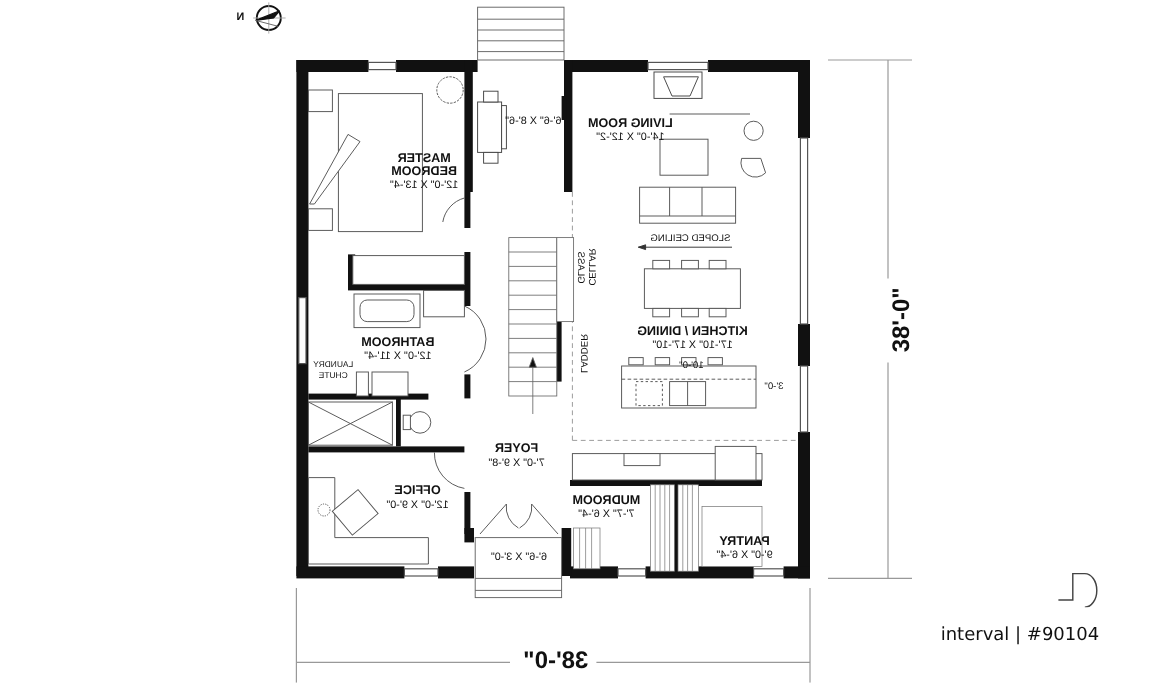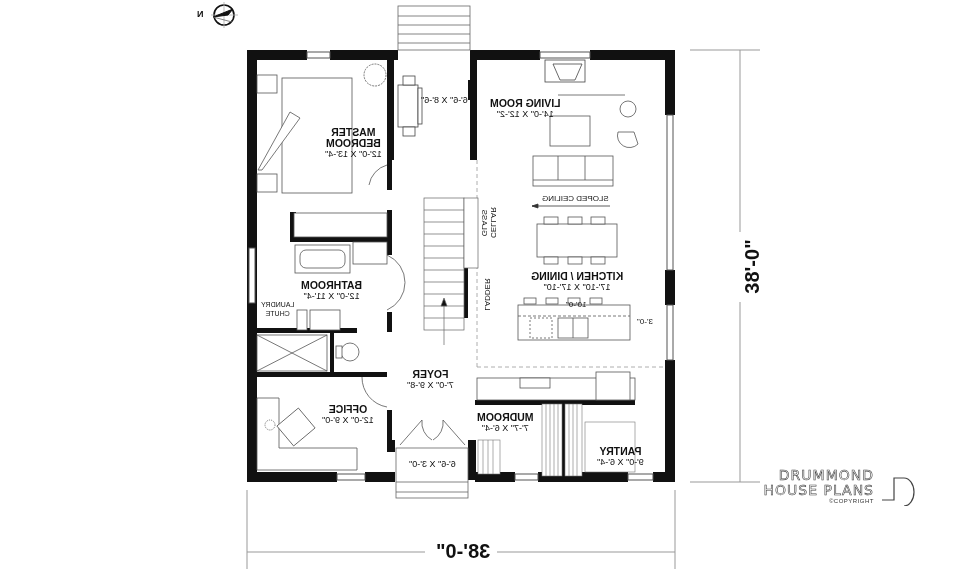--- a/index.html
+++ b/index.html
@@ -335,21 +335,17 @@
 
   <div class="dim-text" style="left:428px; top:540px; width:70px; text-align:center;">
     <span class="mirror">38'-0"</span>
   </div>
 
   <div class="dim-text" style="left:712px; top:255px; width:80px; text-align:center; transform:rotate(-90deg);">
     <span>38'-0"</span>
   </div>
 
   
-  <div class="logo" style="right:86px;">
-    <div class="logo-line">DRUMMOND</div>
-    <div class="logo-line">HOUSE PLANS</div>
-    <div class="logo-copy">©COPYRIGHT</div>
-  </div>
   <svg style="position:absolute; left:878px; top:470px;" width="40" height="36">
     <path d="M4,30 h12 V8 h10 a10,14 0 0 1 0,28" stroke="#444" stroke-width="1.2" fill="none"></path>
   </svg>
+  <div class="plan-id">interval | #90104</div>
 </div>
 
 </body></html>

